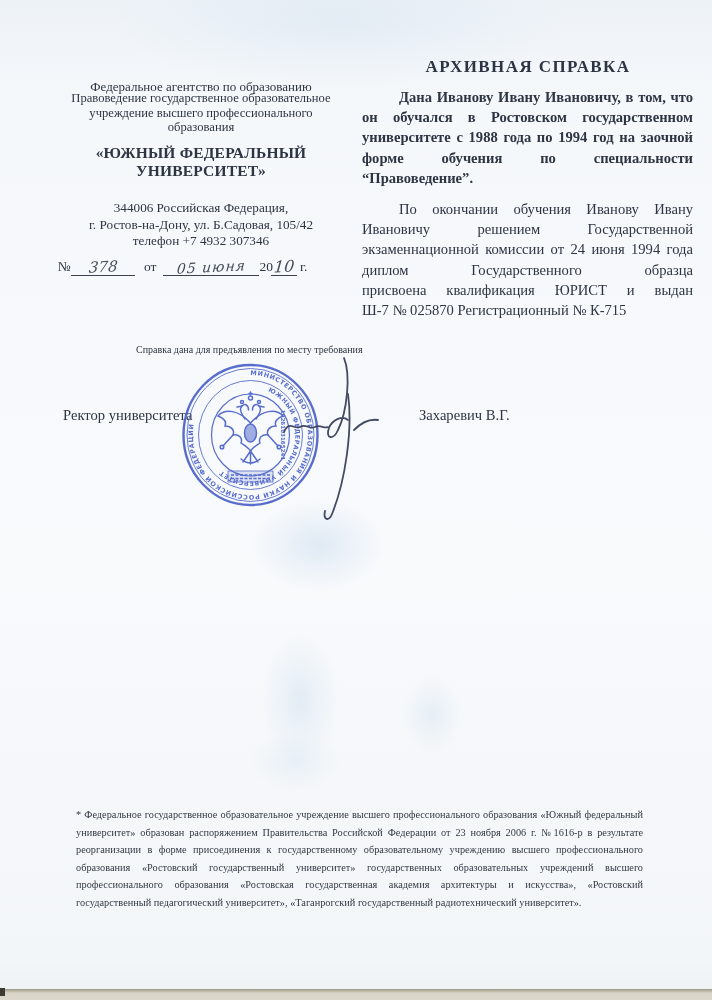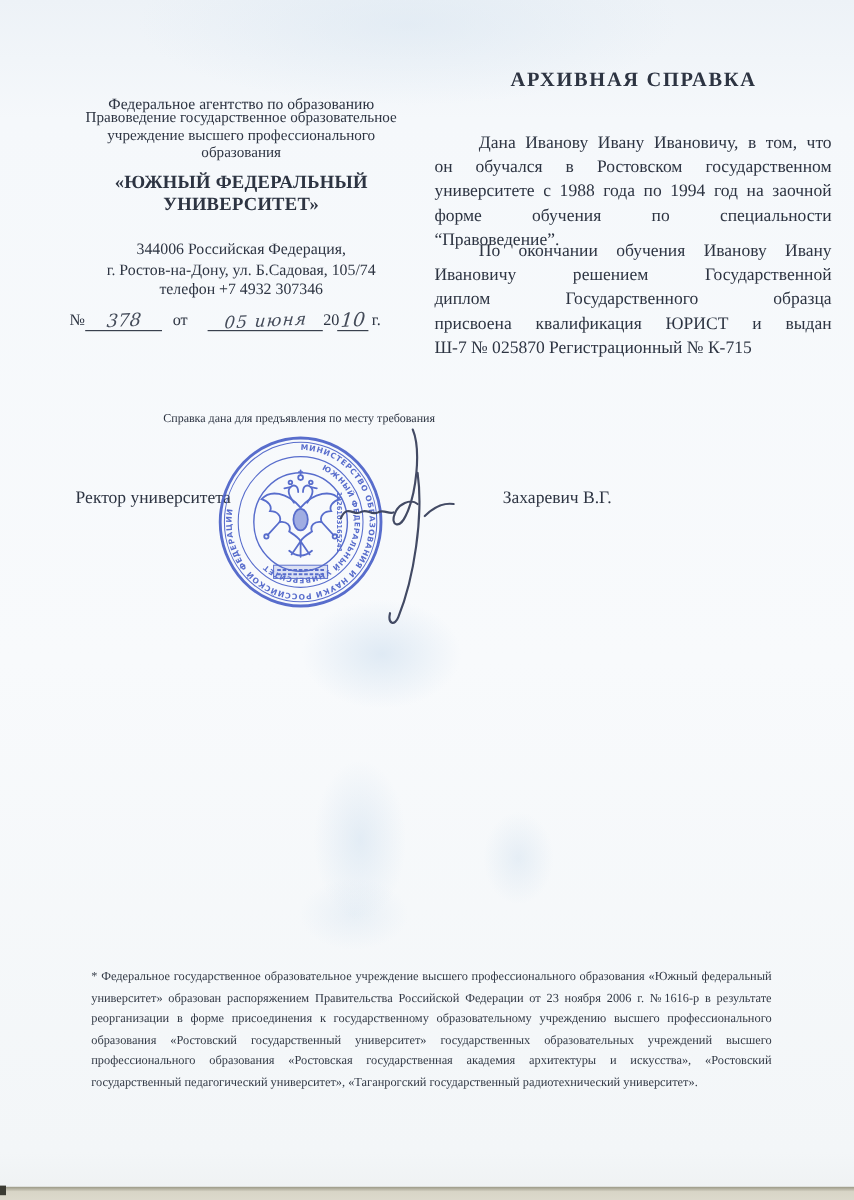--- a/index.html
+++ b/index.html
@@ -29,26 +29,26 @@
   .number-line{left:58px;top:256px;width:260px;font-size:13.5px;white-space:nowrap;}
   .blank{display:inline-block;border-bottom:1px solid #39404e;text-align:center;vertical-align:baseline;}
   .b1{width:64px;} .b2{width:96px;} .b3{width:26px;margin-left:-2px;}
   .hand{
     font-family:"DejaVu Serif", serif;font-style:italic;
     color:#454c5a;display:inline-block;
     transform:rotate(-3deg) skewX(-8deg);
     position:relative;top:1px;
   }
   .h1{font-size:15px;} .h2{font-size:14px;letter-spacing:1px;} .h3{font-size:16px;}
-  .lbl-ot{margin:0 17px 0 9px;} .lbl-20{margin-left:0;} .lbl-g{margin-left:3px;}
+  .lbl-ot{margin:0 7px 0 9px;} .lbl-20{margin-left:0;} .lbl-g{margin-left:3px;}
 
   
   .doc-title{left:362px;top:57px;width:332px;font-size:17px;font-weight:bold;letter-spacing:1.4px;}
   .para{left:362px;width:331px;font-size:14.6px;line-height:20.2px;}
-  .p1{top:109px;} .p2{top:199px;}
+  .p1{top:87px;font-weight:bold;} .p2{top:199px;}
   .jl{text-align:justify;text-align-last:justify;}
   .il{padding-left:37px;}
 
   .statement{left:136px;top:344px;font-size:10px;}
   .position-title{left:63px;top:407px;font-size:14.6px;}
   .signer-name{left:419px;top:407px;font-size:14.6px;}
 
   .stamp-svg{left:180px;top:359px;width:141px;height:148px;opacity:.85;}
   .sign-svg{left:258px;top:346px;width:122px;height:182px;}
 
@@ -68,39 +68,40 @@
       <div>Правоведение государственное образовательное</div>
       <div>учреждение высшего профессионального</div>
       <div>образования</div>
     </div>
   <div class="abs ctr university">
       <div>«ЮЖНЫЙ ФЕДЕРАЛЬНЫЙ</div>
       <div>УНИВЕРСИТЕТ»</div>
     </div>
   <div class="abs ctr address">
       <div>344006 Российская Федерация,</div>
-      <div>г. Ростов-на-Дону, ул. Б.Садовая, 105/74</div>
+      <div>г. Ростов-на-Дону, ул. Б.Садовая, 105/42</div>
       <div>телефон +7 4932 307346</div>
     </div>
 
   <div class="abs number-line">
     <span>№</span><span class="blank b1"><span class="hand h1">378</span></span><span class="lbl-ot">от</span><span class="blank b2"><span class="hand h2">05 июня</span></span><span class="lbl-20">20</span><span class="blank b3"><span class="hand h3">10</span></span><span class="lbl-g">г.</span>
   </div>
 
   <div class="abs ctr doc-title">АРХИВНАЯ СПРАВКА</div>
   <div class="abs para p1">
       <div class="jl il">Дана Иванову Ивану Ивановичу, в том, что</div>
       <div class="jl">он обучался в Ростовском государственном</div>
       <div class="jl">университете с 1988 года по 1994 год на заочной</div>
       <div class="jl">форме обучения по специальности</div>
       <div>“Правоведение”.</div>
     </div>
   <div class="abs para p2">
       <div class="jl il">По окончании обучения Иванову Ивану</div>
       <div class="jl">Ивановичу решением Государственной</div>
+      <div class="jl">экзаменнационной комиссии от 24 июня 1994 года</div>
       <div class="jl">диплом Государственного образца</div>
       <div class="jl">присвоена квалификация ЮРИСТ и выдан</div>
       <div>Ш-7 № 025870 Регистрационный № К-715</div>
     </div>
 
   <div class="abs statement">Справка дана для предъявления по месту требования</div>
   <div class="abs position-title">Ректор университета</div>
   <div class="abs signer-name">Захаревич В.Г.</div>
 
   <svg class="abs stamp-svg" viewBox="0 0 141 148">

